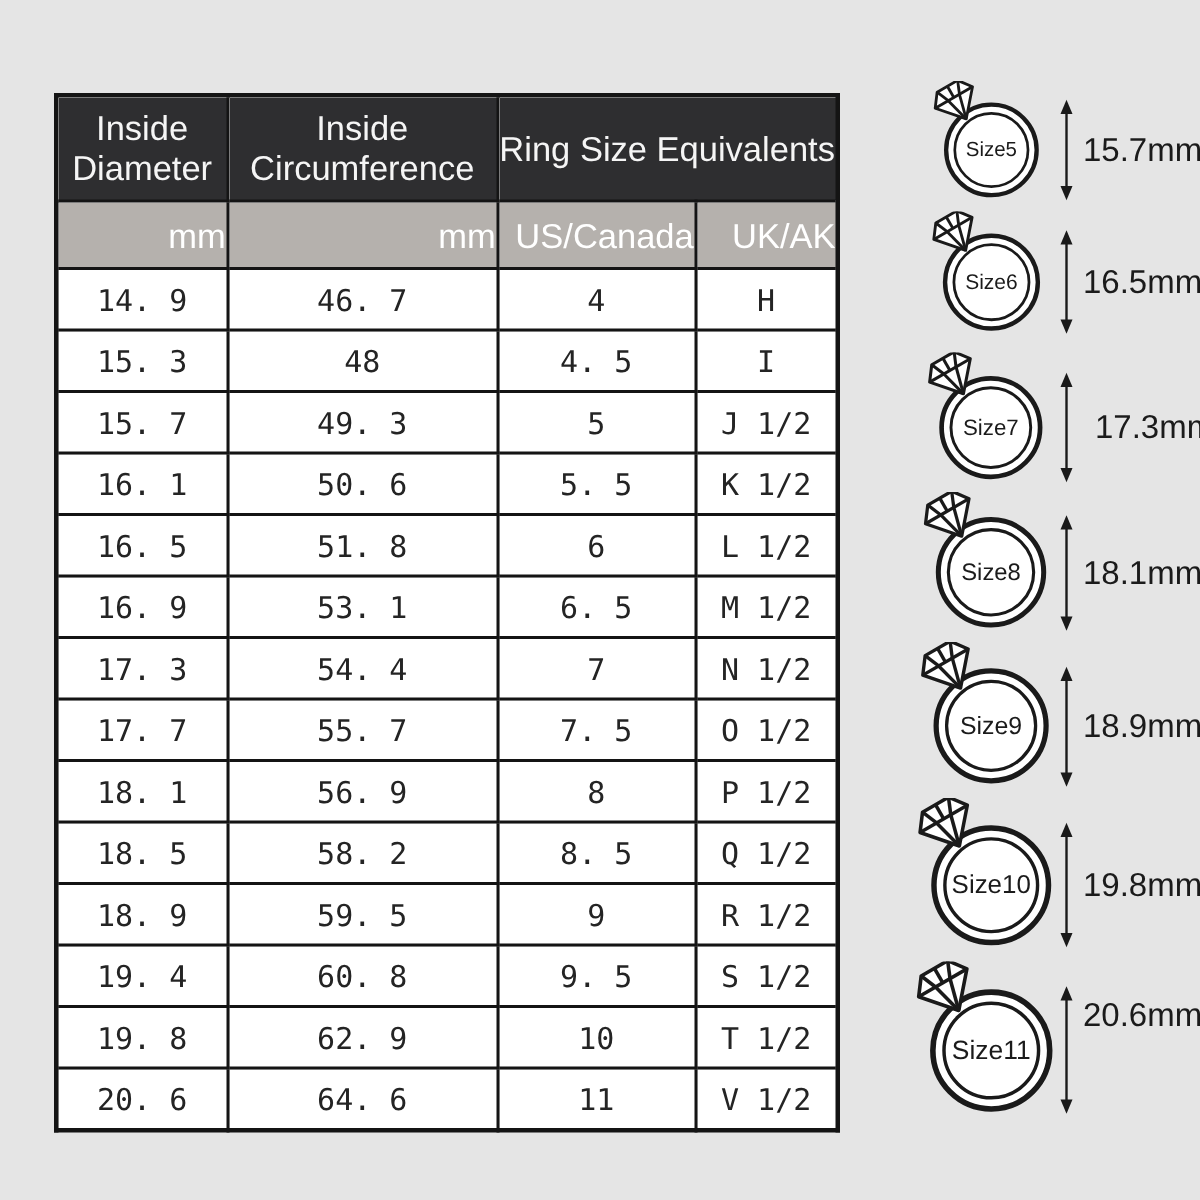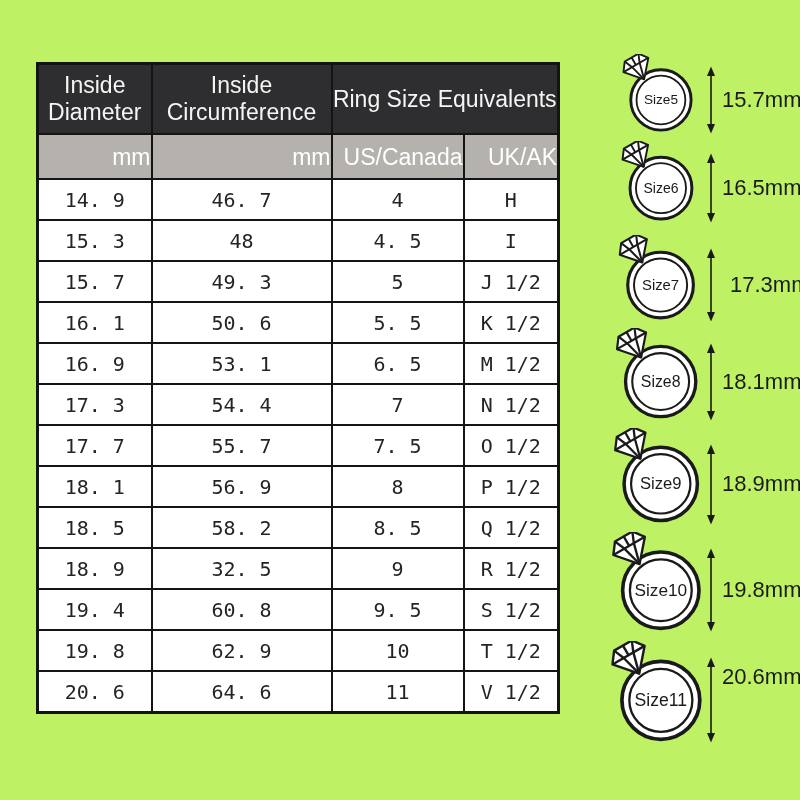--- a/index.html
+++ b/index.html
@@ -1,16 +1,16 @@
 <!DOCTYPE html>
 <html><head>
 <meta charset="utf-8">
 <style>
   html,body{margin:0;padding:0;background:#ffffff;}
-  .stage{position:relative;width:800px;height:800px;background:#bef264;overflow:hidden;
+  .stage{position:relative;width:800px;height:800px;background:#e5e5e5;overflow:hidden;
          font-family:"Liberation Sans",sans-serif;}
 
   
   table.size-table{position:absolute;left:36px;top:62px;width:521px;
     border-collapse:collapse;table-layout:fixed;border:3px solid #141414;}
   .size-table th,.size-table td{border:2px solid #141414;text-align:center;
     vertical-align:middle;padding:0;overflow:hidden;}
   .size-table thead tr.head-dark th{background:#2e2e30;color:#f5f5f5;
     font:400 23px/27px "Liberation Sans",sans-serif;height:68px;}
   .size-table thead tr.head-gray th{background:#b5b1ad;color:#ffffff;
@@ -70,20 +70,26 @@
           <td>5</td>
           <td>J 1/2</td>
         </tr>
         <tr>
           <td>16. 1</td>
           <td>50. 6</td>
           <td>5. 5</td>
           <td>K 1/2</td>
         </tr>
         <tr>
+          <td>16. 5</td>
+          <td>51. 8</td>
+          <td>6</td>
+          <td>L 1/2</td>
+        </tr>
+        <tr>
           <td>16. 9</td>
           <td>53. 1</td>
           <td>6. 5</td>
           <td>M 1/2</td>
         </tr>
         <tr>
           <td>17. 3</td>
           <td>54. 4</td>
           <td>7</td>
           <td>N 1/2</td>
@@ -101,21 +107,21 @@
           <td>P 1/2</td>
         </tr>
         <tr>
           <td>18. 5</td>
           <td>58. 2</td>
           <td>8. 5</td>
           <td>Q 1/2</td>
         </tr>
         <tr>
           <td>18. 9</td>
-          <td>32. 5</td>
+          <td>59. 5</td>
           <td>9</td>
           <td>R 1/2</td>
         </tr>
         <tr>
           <td>19. 4</td>
           <td>60. 8</td>
           <td>9. 5</td>
           <td>S 1/2</td>
         </tr>
         <tr>

